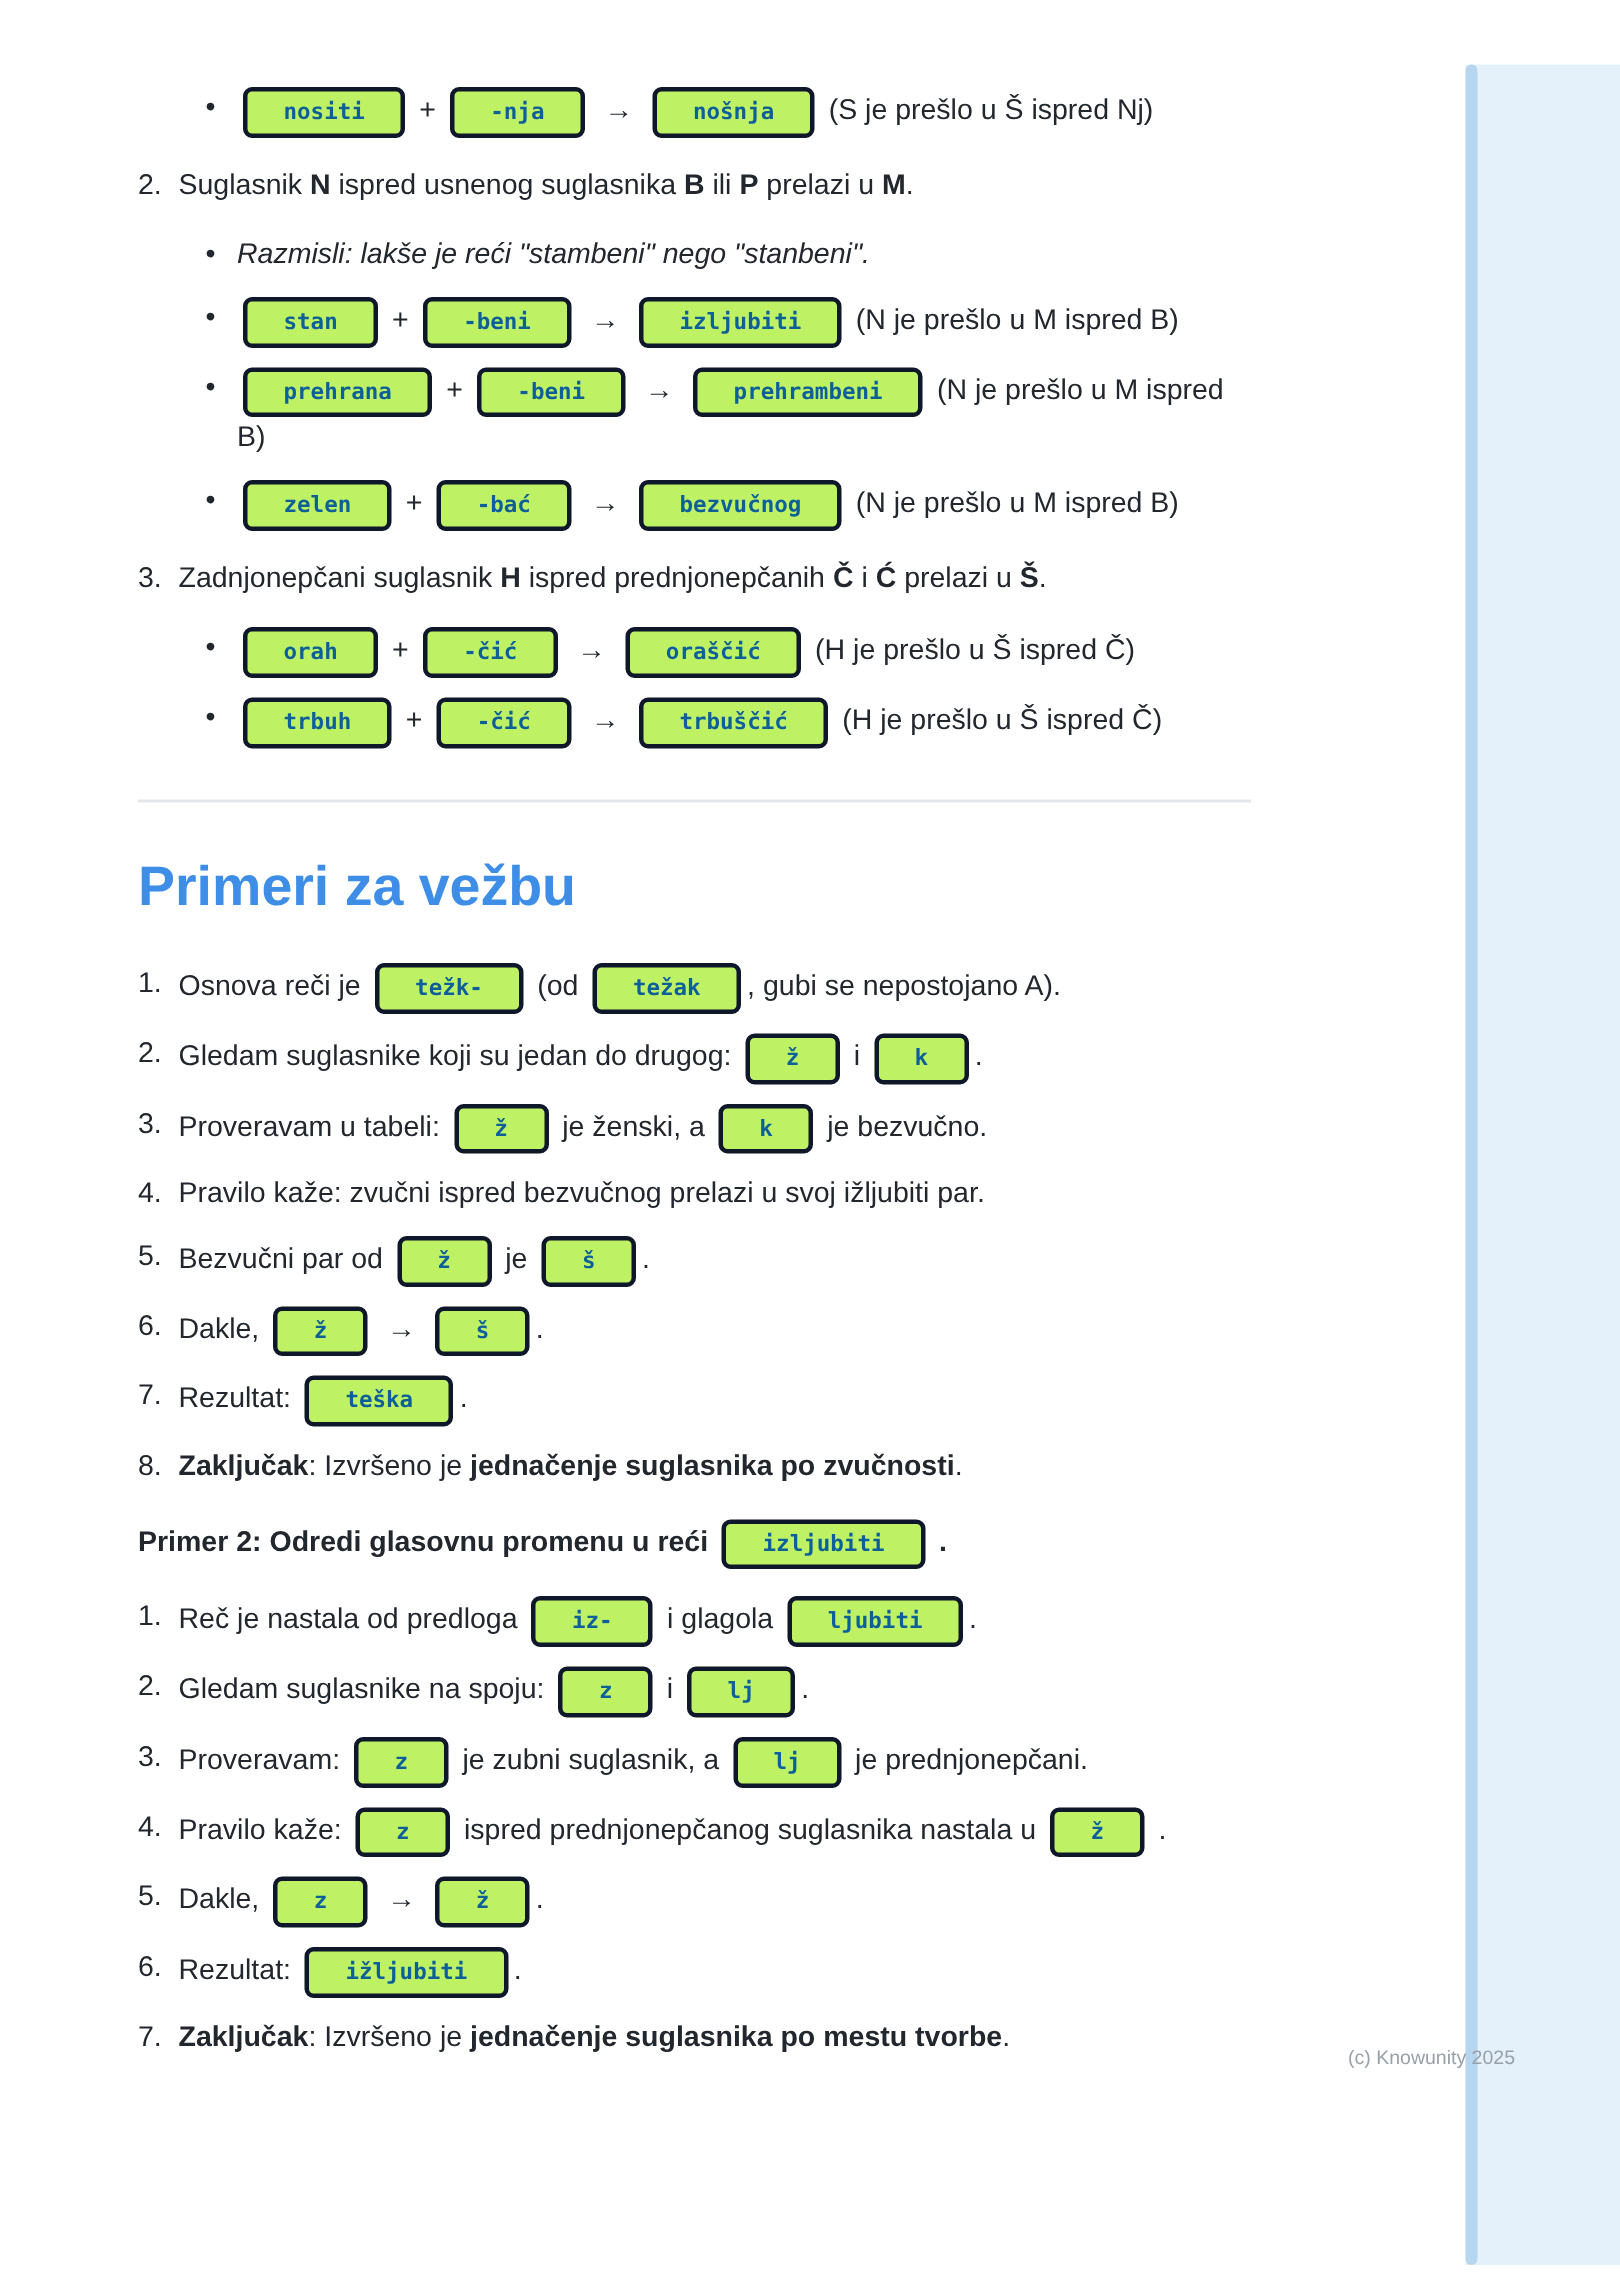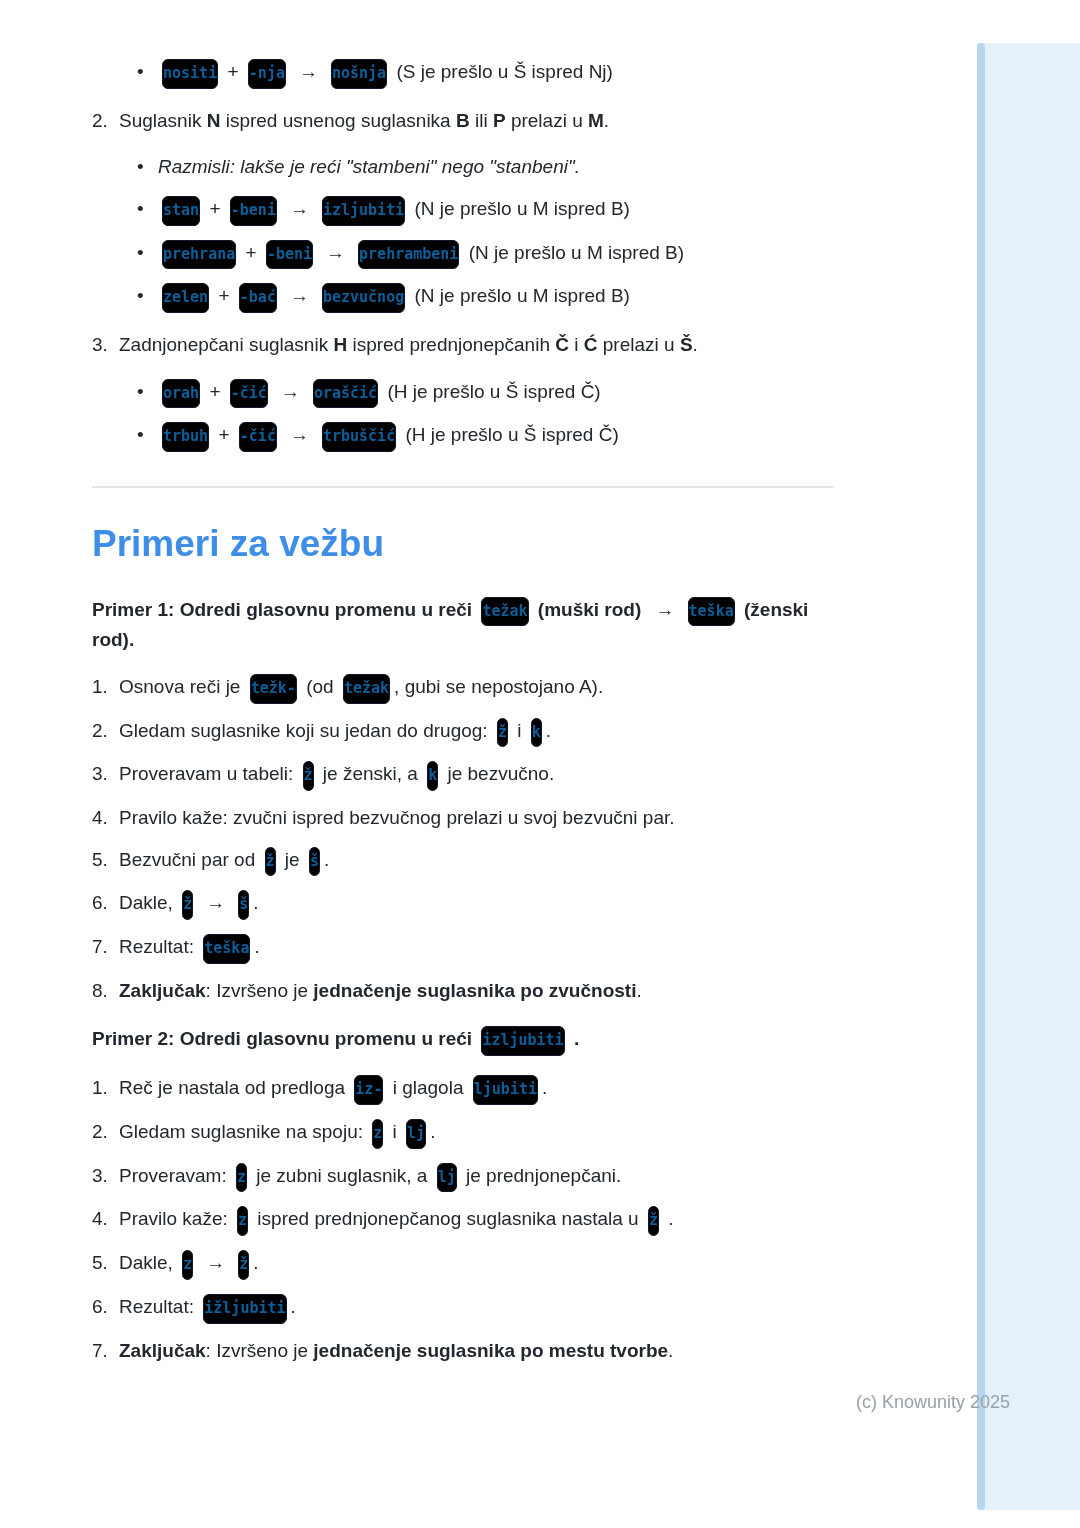--- a/index.html
+++ b/index.html
@@ -12,32 +12,32 @@
   .ulist{margin:18px 0 18px 45px;}
   .olist{margin:18px 0;}
   .li{display:flex;margin-bottom:13px;}
   .li:last-child{margin-bottom:0;}
   .marker{flex:0 0 27px;}
   .bullet{flex:0 0 21px;}
   .li-content{flex:1;}
   .tok{
     display:inline-block;font-family:"DejaVu Sans Mono","Liberation Mono",monospace;
     font-weight:700;font-size:15px;line-height:1.45;color:#0d5f99;
-    background:#000000;border:1px solid #0f172a;border-radius:6px;
-    padding:3px 0;margin:0 4px;white-space:nowrap;
+    background:#bef264;border:3px solid #0f172a;border-radius:6px;
+    padding:3px 24px;margin:0 4px;white-space:nowrap;
   }
   .arrow{display:inline-block;margin:0 9px;font-weight:600;color:#22272e;}
   .h2{color:#3e8ee8;font-size:37px;font-weight:700;margin:28px 0 24px;}
   .hr{border:none;border-top:2px solid #e3e7eb;margin:34px 0 6px;}
   .para{margin:20px 0 18px;}
   strong{font-weight:700;}
   em{font-style:italic;}
   .side-strip{position:absolute;top:43px;right:0;width:103px;height:1467px;background:#e4f1fb;}
   .side-line{position:absolute;left:0;top:0;width:8px;height:100%;background:#b6d5ee;border-radius:4px;}
-  .footer{position:absolute;right:70px;top:1392px;font-size:18px;color:#98a0a8;background:transparent;}
+  .footer{position:absolute;right:70px;top:1364px;font-size:13px;color:#98a0a8;background:transparent;}
 </style>
 </head>
 <body>
 
 <div class="content">
     <div class="ulist">
       <div class="li">
         <span class="bullet">•</span>
         <span class="li-content"><code class="tok">nositi</code><span> + </span><code class="tok">-nja</code><span class="arrow">→</span><code class="tok">nošnja</code><span> (S je prešlo u Š ispred Nj)</span></span>
       </div>
@@ -77,37 +77,36 @@
         <span class="bullet">•</span>
         <span class="li-content"><code class="tok">orah</code><span> + </span><code class="tok">-čić</code><span class="arrow">→</span><code class="tok">oraščić</code><span> (H je prešlo u Š ispred Č)</span></span>
       </div>
       <div class="li">
         <span class="bullet">•</span>
         <span class="li-content"><code class="tok">trbuh</code><span> + </span><code class="tok">-čić</code><span class="arrow">→</span><code class="tok">trbuščić</code><span> (H je prešlo u Š ispred Č)</span></span>
       </div>
     </div>
     <div class="hr"></div>
     <h2 class="h2">Primeri za vežbu</h2>
-    <p class="para"><strong>Primer 1: Odredi glasovnu promenu u reči </strong><code class="tok">težak</code><strong> (muški rod) </strong><span class="arrow">→</span><code class="tok">teška</code><strong> (ženski rod).</strong></p>
     <div class="olist">
       <div class="li">
         <span class="marker">1.</span>
         <span class="li-content"><span>Osnova reči je </span><code class="tok">težk-</code><span> (od </span><code class="tok">težak</code><span>, gubi se nepostojano A).</span></span>
       </div>
       <div class="li">
         <span class="marker">2.</span>
         <span class="li-content"><span>Gledam suglasnike koji su jedan do drugog: </span><code class="tok">ž</code><span> i </span><code class="tok">k</code><span>.</span></span>
       </div>
       <div class="li">
         <span class="marker">3.</span>
         <span class="li-content"><span>Proveravam u tabeli: </span><code class="tok">ž</code><span> je ženski, a </span><code class="tok">k</code><span> je bezvučno.</span></span>
       </div>
       <div class="li">
         <span class="marker">4.</span>
-        <span class="li-content"><span>Pravilo kaže: zvučni ispred bezvučnog prelazi u svoj bezvučni par.</span></span>
+        <span class="li-content"><span>Pravilo kaže: zvučni ispred bezvučnog prelazi u svoj ižljubiti par.</span></span>
       </div>
       <div class="li">
         <span class="marker">5.</span>
         <span class="li-content"><span>Bezvučni par od </span><code class="tok">ž</code><span> je </span><code class="tok">š</code><span>.</span></span>
       </div>
       <div class="li">
         <span class="marker">6.</span>
         <span class="li-content"><span>Dakle, </span><code class="tok">ž</code><span class="arrow">→</span><code class="tok">š</code><span>.</span></span>
       </div>
       <div class="li">

